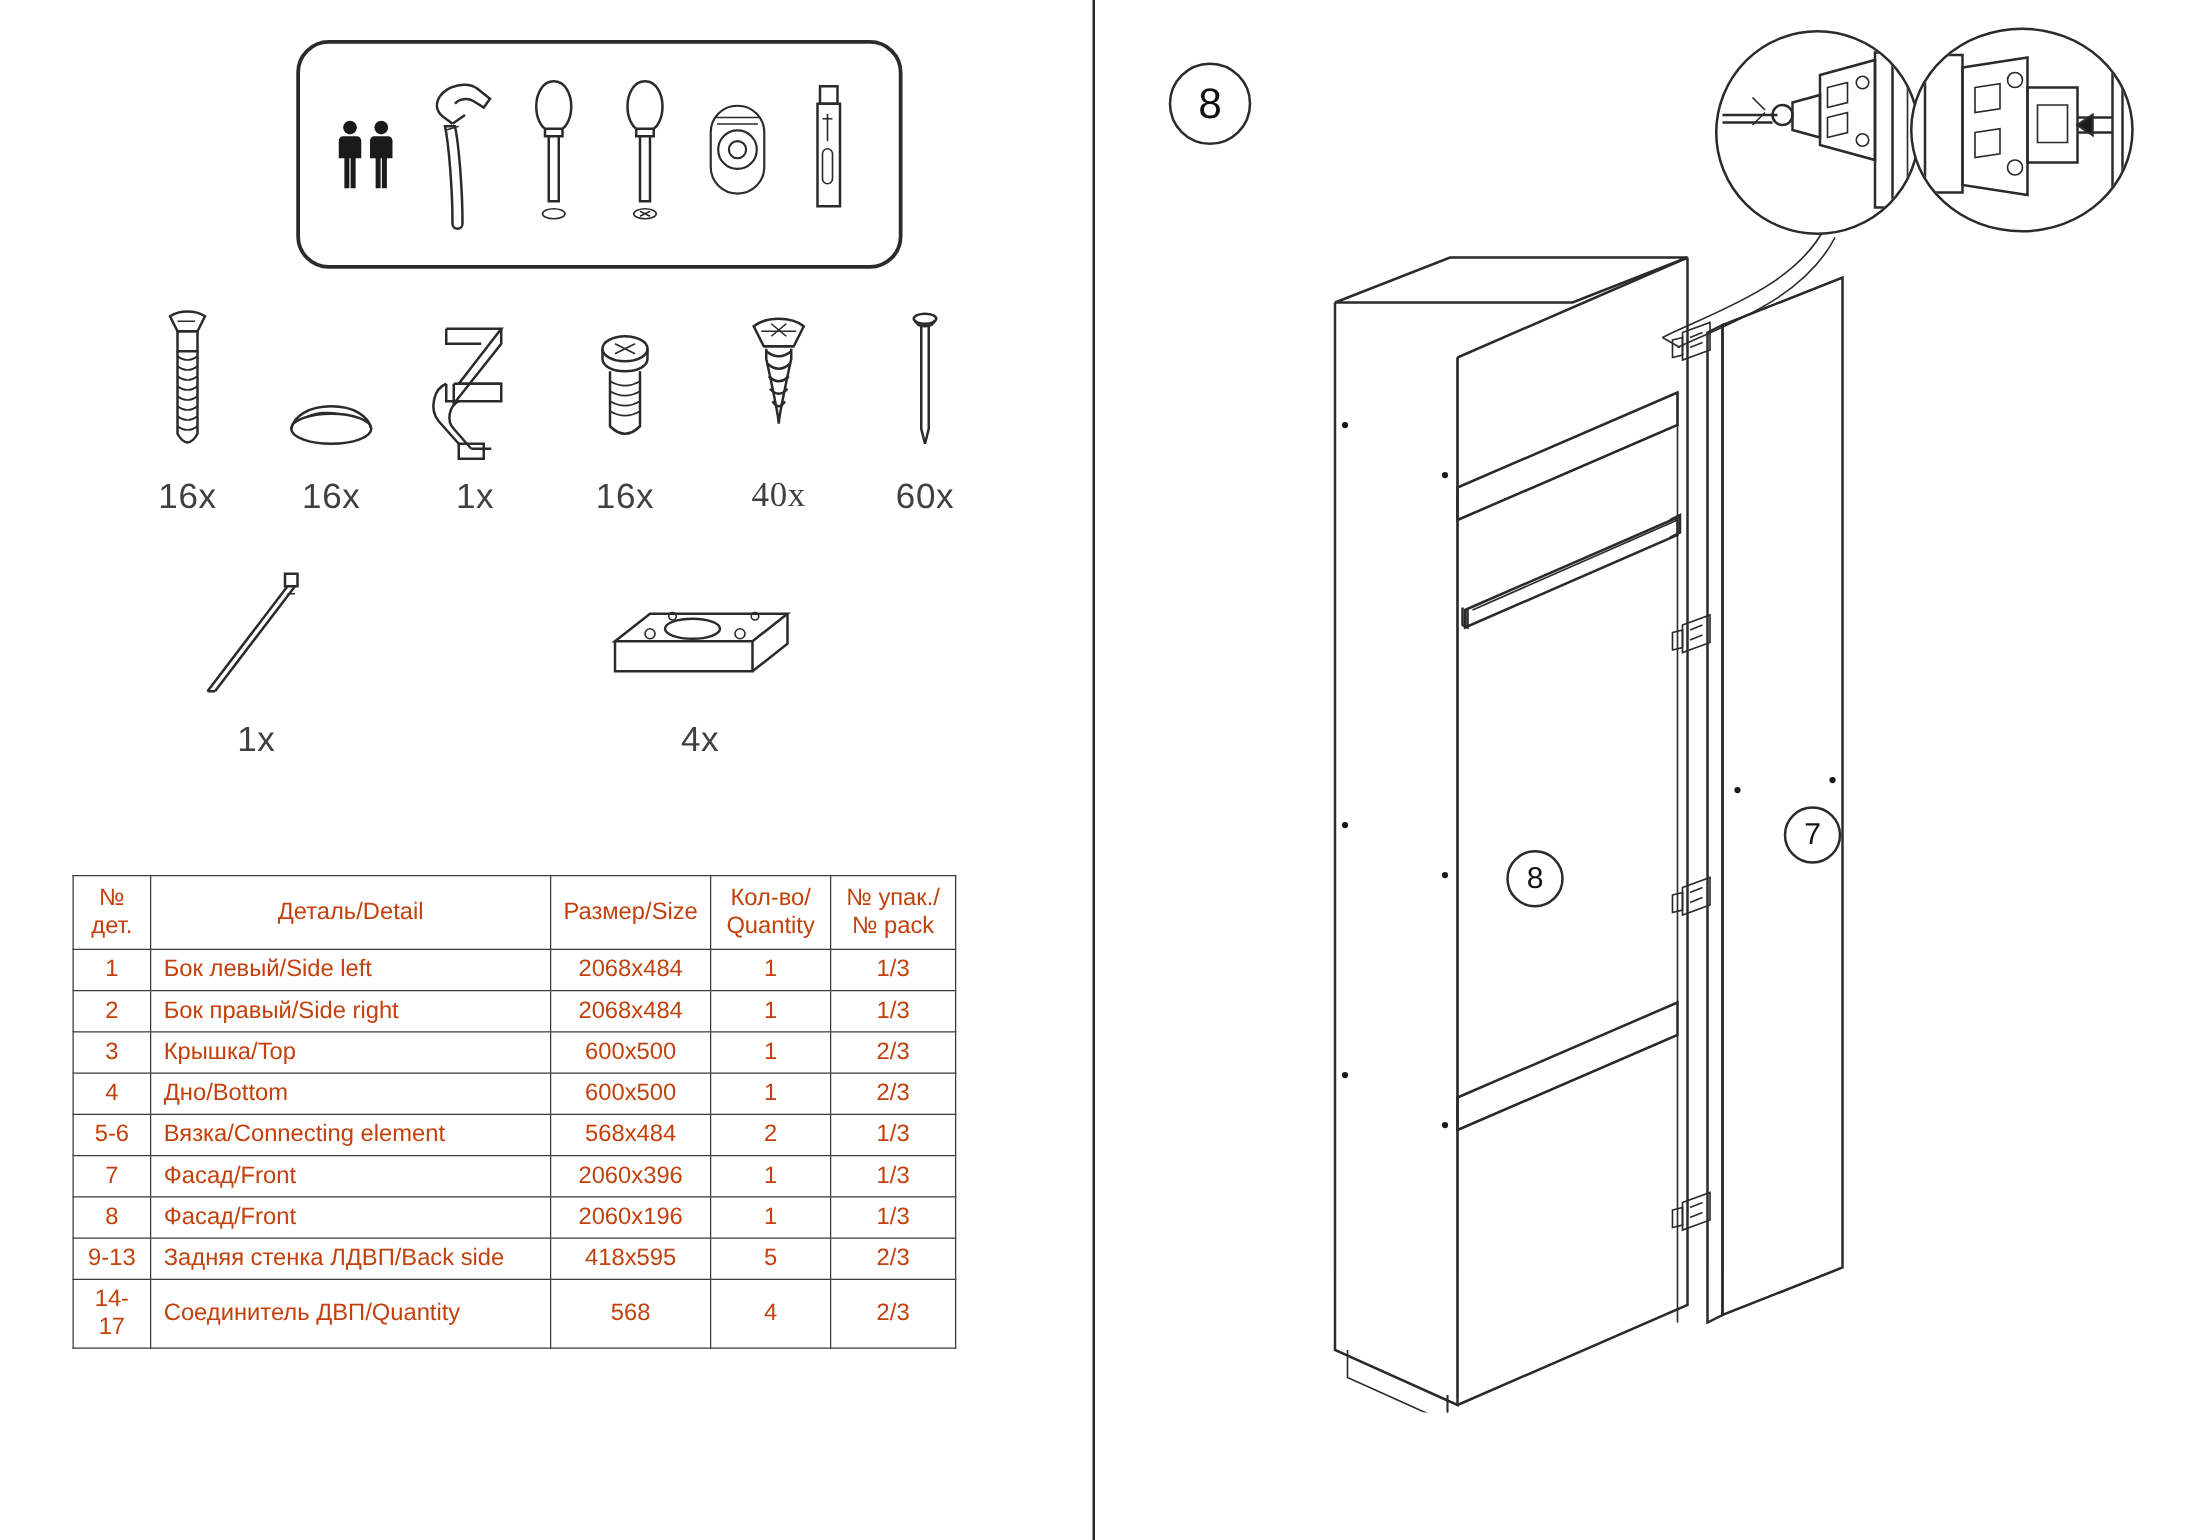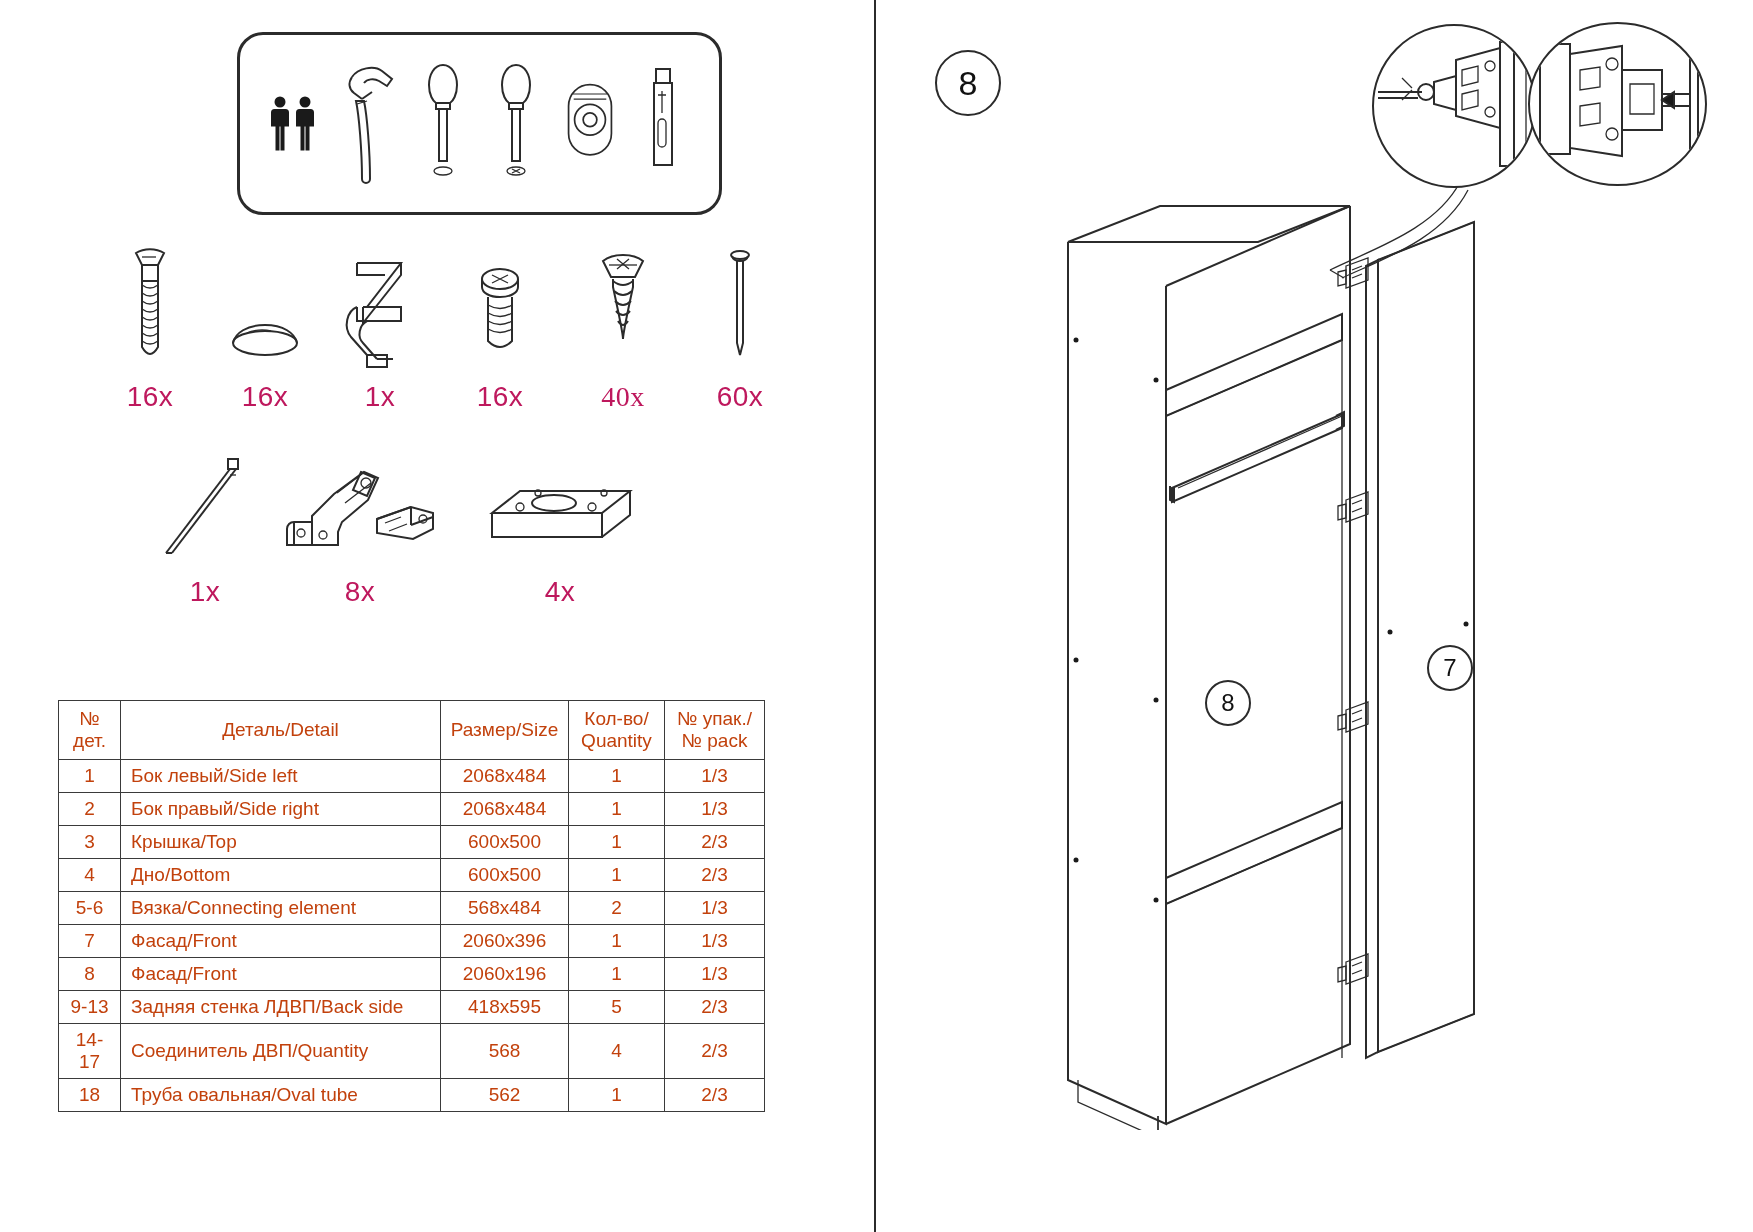--- a/index.html
+++ b/index.html
@@ -70,21 +70,21 @@
   .part .art {
     height: 130px;
     display: flex;
     align-items: flex-end;
     justify-content: center;
   }
   .part .count {
     font-size: 28px;
     letter-spacing: .5px;
     margin-top: 6px;
-    color: #be185d;
+    color: #404040;
   }
   .part2 .art {
     height: 120px;
   }
   
   .parts-table {
     position: absolute;
     left: 58px;
     top: 700px;
     border-collapse: collapse;
@@ -347,41 +347,20 @@
           <path class="ln" d="M78 14 l10 0 0 10 -10 0 z"></path>
           <path class="ln" d="M80 24 l-64 84"></path>
           <path class="ln" d="M86 24 l-64 84"></path>
           <path class="ln" d="M16 108 l6 0"></path>
           <path class="ln-thin" d="M80 30 l6 0"></path>
         </svg>
       </div>
       <div class="count">1x</div>
     </div>
 
-    <div class="part part2" style="left:205px; top:205px; width:200px;">
-      <div class="art">
-        <svg width="190" height="125" viewBox="0 0 190 125">
-
-          <path class="ln" d="M22 100 l0 -16 c0 -4 3 -7 7 -7 l18 0 0 -6 22 -22 30 -22 14 6 -10 22 -26 22 -4 10 0 13 z"></path>
-          <path class="ln" d="M29 77 l0 23 M47 77 l0 23"></path>
-          <circle class="ln-thin" cx="36" cy="88" r="4"></circle>
-          <circle class="ln-thin" cx="58" cy="90" r="4"></circle>
-          <path class="ln" d="M22 100 l52 0"></path>
-          <path class="ln-thin" d="M72 48 l26 -20 M80 58 l26 -20"></path>
-          <path class="ln" d="M96 27 l14 6 -8 18 -14 -6 z"></path>
-          <circle class="ln-thin" cx="101" cy="38" r="5"></circle>
-
-          <path class="ln" d="M112 88 l0 -14 34 -12 22 6 0 16 -20 10 z"></path>
-          <path class="ln" d="M112 74 l34 -12 M146 62 l0 18 M146 80 l22 -8"></path>
-          <path class="ln-thin" d="M120 78 l16 -6 M124 86 l18 -7"></path>
-          <circle class="ln-thin" cx="158" cy="74" r="4"></circle>
-        </svg>
-      </div>
-      <div class="count">8x</div>
-    </div>
 
     <div class="part part2" style="left:415px; top:205px; width:180px;">
       <div class="art">
         <svg width="160" height="125" viewBox="0 0 160 125">
           <path class="ln" d="M12 68 l28 -22 110 0 -28 22 z"></path>
           <path class="ln" d="M12 68 l0 24 110 0 0 -24"></path>
           <path class="ln" d="M122 92 l28 -22 0 -24"></path>
           <ellipse class="ln" cx="74" cy="58" rx="22" ry="8"></ellipse>
           <circle class="ln-thin" cx="40" cy="62" r="4"></circle>
           <circle class="ln-thin" cx="112" cy="62" r="4"></circle>
@@ -460,27 +439,20 @@
         <td class="detail">Задняя стенка ЛДВП/Back side</td>
         <td>418х595</td>
         <td>5</td>
         <td>2/3</td>
       </tr>
       <tr>
         <td>14-17</td>
         <td class="detail">Соединитель ДВП/Quantity</td>
         <td>568</td>
         <td>4</td>
-        <td>2/3</td>
-      </tr>
-      <tr>
-        <td>18</td>
-        <td class="detail">Труба овальная/Oval tube</td>
-        <td>562</td>
-        <td>1</td>
         <td>2/3</td>
       </tr>
     </tbody>
   </table>
 
   <div class="step-circle step-main">8</div>
 
   <svg style="position:absolute; left:1230px; top:120px;" width="340" height="220">
     <path class="ln-thin" d="M230 62 C205 110 140 130 100 150"></path>
     <path class="ln-thin" d="M238 70 C212 120 150 140 112 158"></path>

